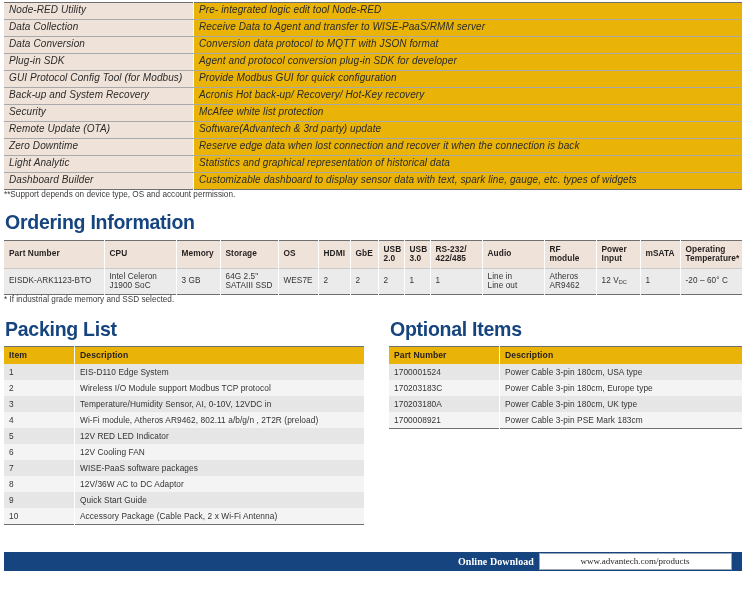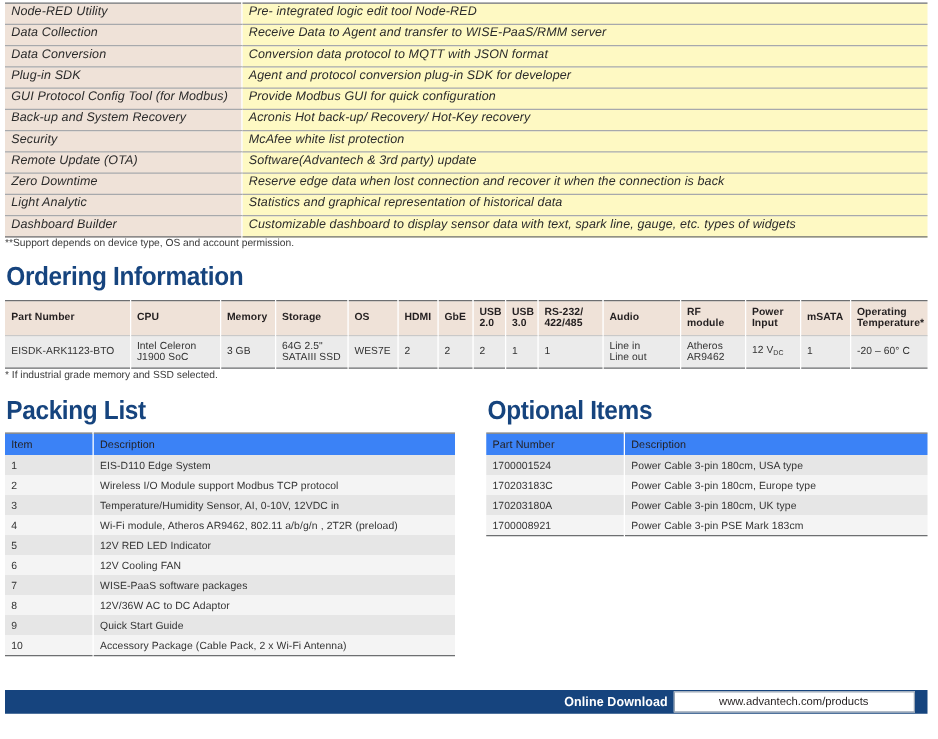--- a/index.html
+++ b/index.html
@@ -57,21 +57,21 @@
     font-size: 10px;
     font-style: italic;
   }
   .feature-table tr:last-child td { border-bottom: none; }
   .feature-table .c-name {
     width: 179px;
     background: #efe2d8;
     border-right: 0.7px solid #ffffff;
   }
   .feature-table .c-desc {
-    background: #fef9c3;
+    background: #eab308;
   }
 
   .note {
     position: absolute;
     font-size: 8.2px;
     color: #3a3a3a;
     line-height: 11px;
     text-align: center;
   }
   .note-1 { left: 4px; top: 189px; }
@@ -132,22 +132,22 @@
   
   .list-wrap { position: absolute; }
   .packing-wrap  { left: 4px;   top: 346px; width: 360px; }
   .optional-wrap { left: 389px; top: 346px; width: 353px; }
 
   .list-table {
     border-top: 1.3px solid #6d6f71;
     border-bottom: 1.3px solid #6d6f71;
   }
   .list-table th {
-    background: #3b82f6;
-    font-weight: normal;
+    background: #eab308;
+    font-weight: bold;
     font-size: 8.6px;
     height: 12px;
     color: #231f20;
     border-right: 0.7px solid #ffffff;
     vertical-align: middle;
   }
   .list-table th:last-child { border-right: none; }
   .list-table td {
     font-size: 8.3px;
     height: 11px;
@@ -162,20 +162,21 @@
   .optional-wrap .col-pn  { width: 100px; }
 
   
   .footer-bar {
     position: absolute;
     left: 4px;
     top: 552px;
     width: 738px;
     height: 19px;
     background: #16447e;
+    font-family: Liberation Serif, serif;
   }
   .footer-inner {
     position: absolute;
     right: 10px;
     top: 0;
     height: 19px;
     display: flex;
     align-items: center;
     gap: 5px;
   }

